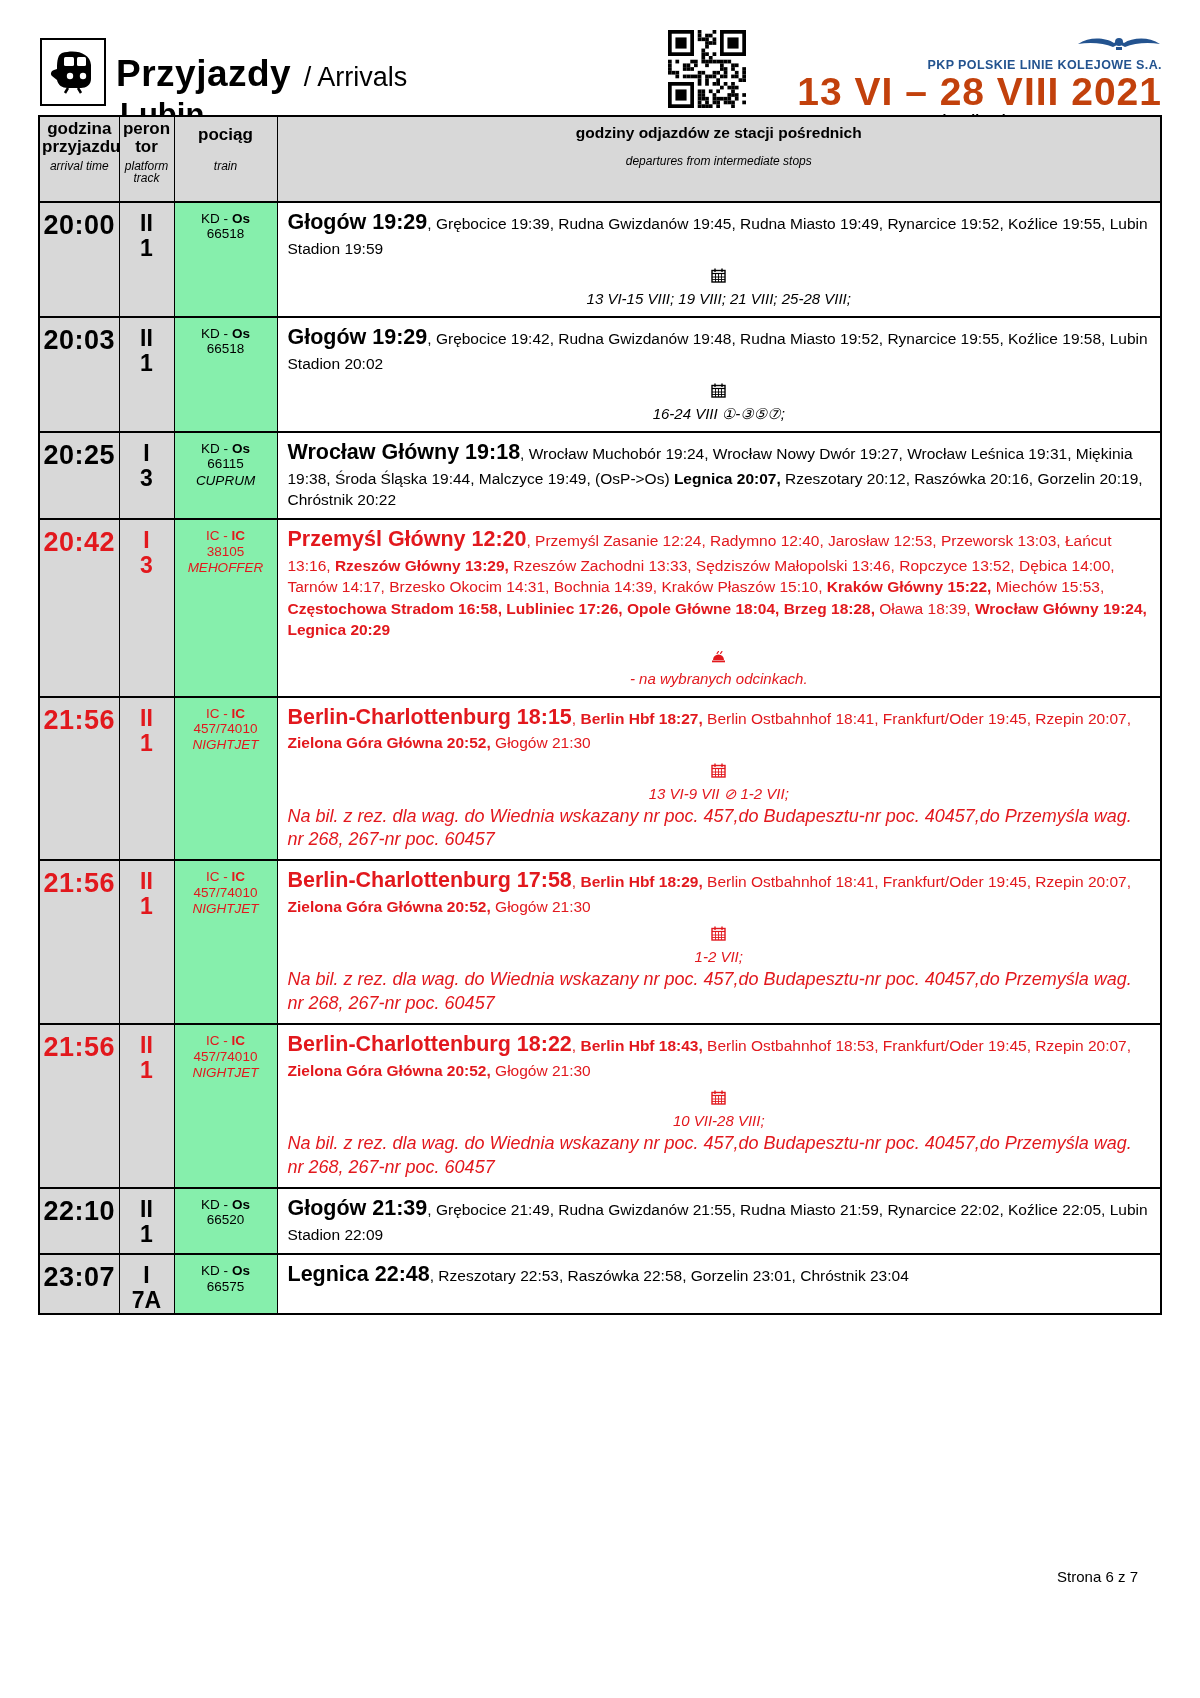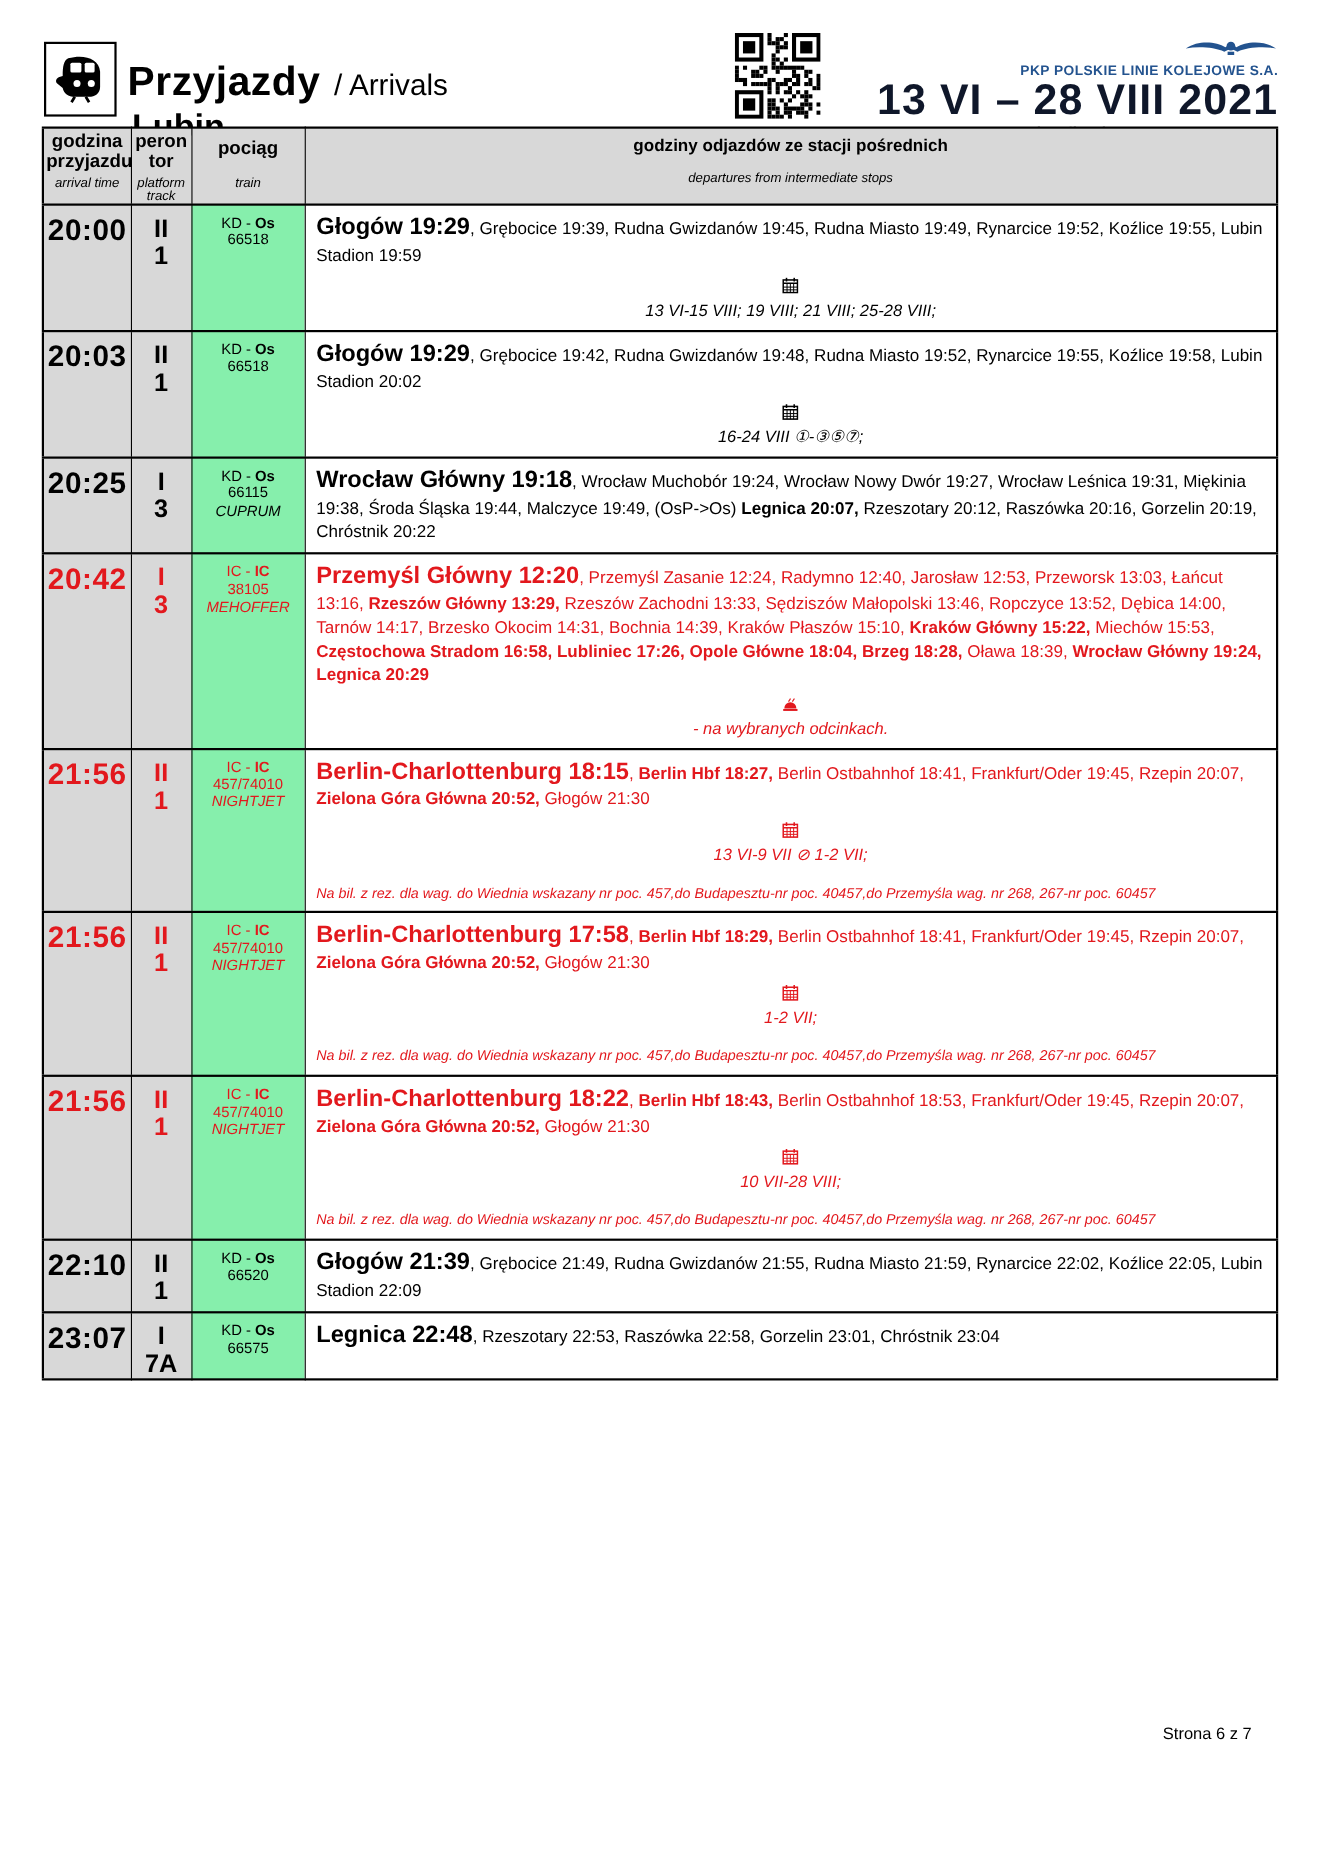--- a/index.html
+++ b/index.html
@@ -19,34 +19,34 @@
   }
   .title-wrap{position:absolute;left:78px;top:0;}
   .title-pl{font-size:37px;font-weight:bold;letter-spacing:.5px;display:inline-block;}
   .title-en{font-size:27px;display:inline-block;margin-left:8px;margin-top:32px;}
   .station{font-size:31px;font-weight:bold;margin-top:2px;margin-left:4px;}
 
   .qr{position:absolute;left:630px;top:0px;width:78px;height:78px;}
   .pkp-block{position:absolute;right:0;top:4px;text-align:left;margin-left:20px;}
   .pkp-eagle{display:block;margin:0 0 1px auto;width:86px;height:20px;}
   .pkp-name{font-size:12.5px;font-weight:bold;color:#23538f;letter-spacing:.4px;}
-  .validity{position:absolute;right:0;top:40px;font-size:39px;font-weight:bold;color:#0f172a;letter-spacing:1px;white-space:nowrap;}
+  .validity{position:absolute;right:0;top:40px;font-size:39px;font-weight:bold;color:#c2410c;letter-spacing:1px;white-space:nowrap;}
   .update-note{position:absolute;right:0;top:82px;font-size:14px;font-weight:bold;}
 
   
   table.tt{
     position:absolute;left:38px;top:115px;width:1124px;
     border-collapse:collapse;table-layout:fixed;
   }
   table.tt, table.tt td, table.tt th{border:1px solid #000;}
   table.tt{border:2px solid #000;}
   table.tt tr{border-top:2.5px solid #000;border-bottom:2.5px solid #000;}
   th,td{vertical-align:top;padding:0;}
 
-  thead th{background:#d8d8d8;font-weight:normal;padding:3px 2px 0 2px;}
+  thead th{background:#d8d8d8;font-weight:normal;padding:3px 2px 16px 2px;}
   .h-pl{font-size:17px;font-weight:bold;line-height:1.08;}
   .h-pl-sm{font-size:15.5px;font-weight:bold;line-height:1.1;padding-top:4px;}
   .h-en{font-size:12px;font-style:italic;line-height:1.05;margin-top:3px;}
   thead th{text-align:center;}
 
   td.c-time,td.c-peron{background:#d8d8d8;}
   td.c-time{text-align:center;}
   .time{font-size:27px;font-weight:bold;padding-top:7px;letter-spacing:.5px;}
   td.c-peron{text-align:center;}
   .platform{font-size:23px;font-weight:bold;padding-top:9px;line-height:1.0;}
@@ -55,21 +55,21 @@
   .train-cat{font-size:13.5px;padding-top:8px;line-height:1.15;}
   .train-cat b{font-weight:bold;}
   .train-num{font-size:13.5px;line-height:1.2;}
   .train-name{font-size:13.5px;font-style:italic;line-height:1.25;}
   td.c-route{background:#fff;padding:5px 10px 8px 10px;}
   .route{font-size:15.5px;line-height:1.38;margin:0;}
   .route .lead{font-size:21.5px;font-weight:bold;}
   .route .b{font-weight:bold;}
   .calline{margin-top:9px;font-size:15px;font-style:italic;display:flex;align-items:center;gap:7px;line-height:1.2;flex-direction:column;}
   .calline svg{flex:0 0 auto;}
-  .noteline{margin-top:17px;font-size:13px;font-style:italic;line-height:1.3;}
+  .noteline{margin-top:2px;font-size:18px;font-style:italic;line-height:1.3;}
 
   tr.red td, tr.red .time, tr.red .platform, tr.red .track,
   tr.red .train-cat, tr.red .train-num, tr.red .train-name,
   tr.red .route, tr.red .calline, tr.red .noteline{color:#e2181d;}
 
   
   .footer{position:absolute;right:62px;top:1568px;font-size:15px;}
 </style>
 </head>
 <body>

